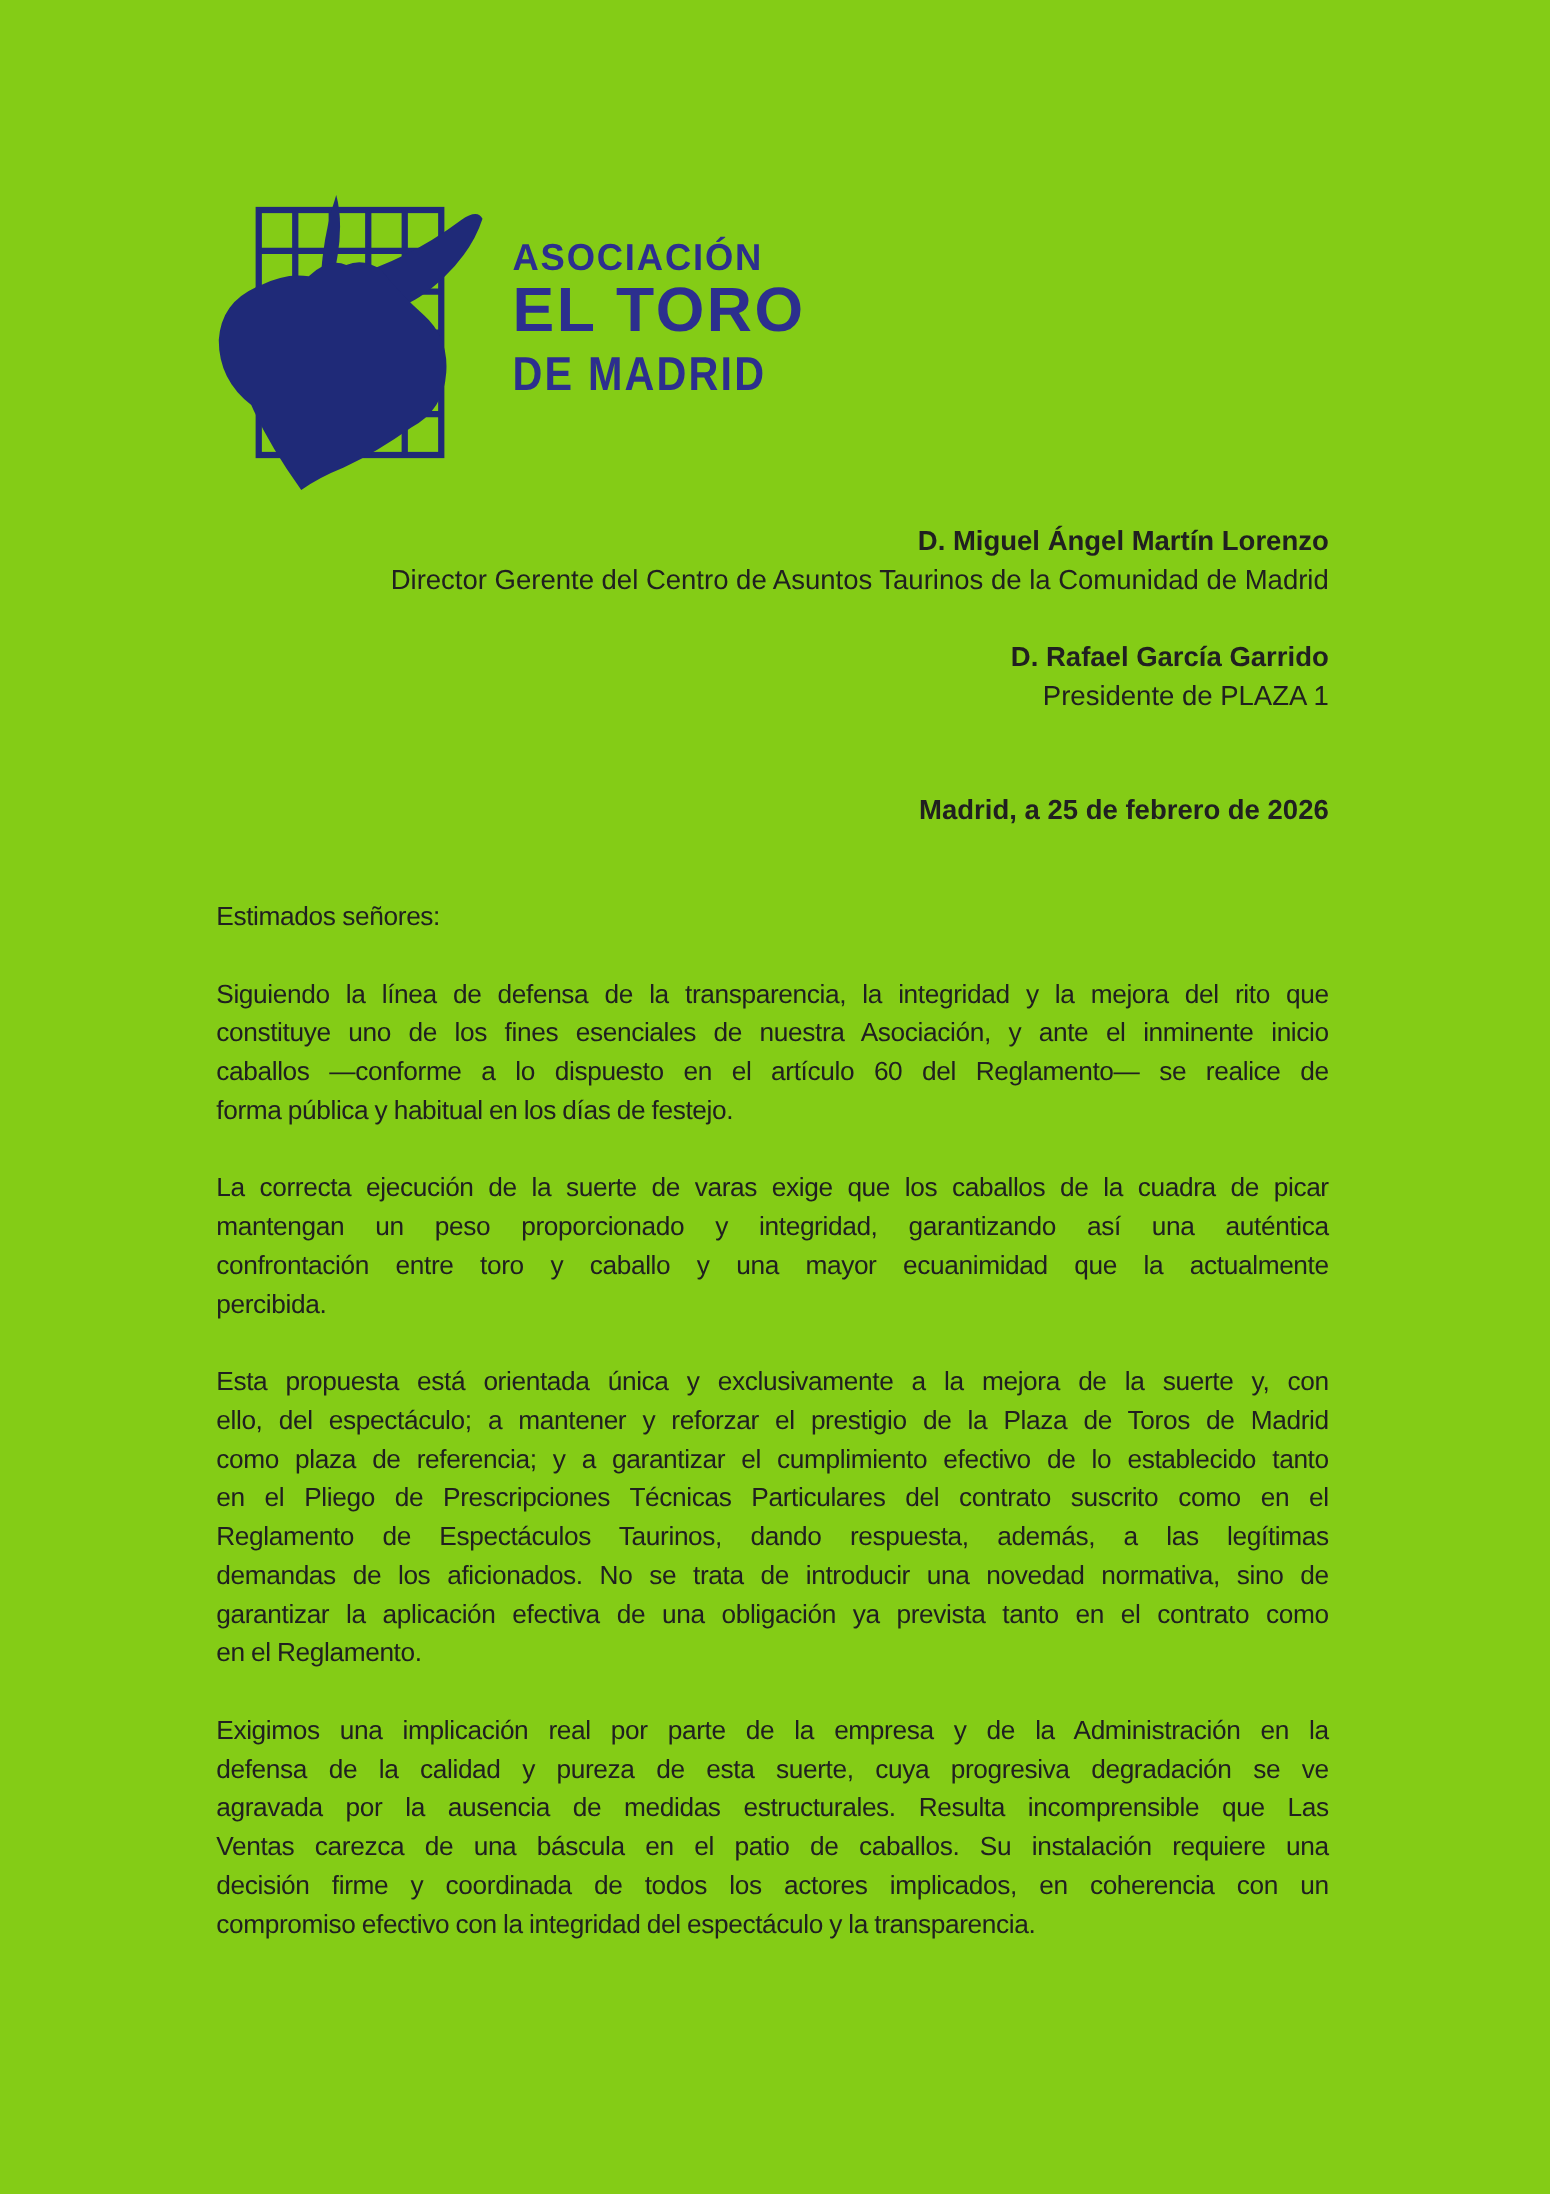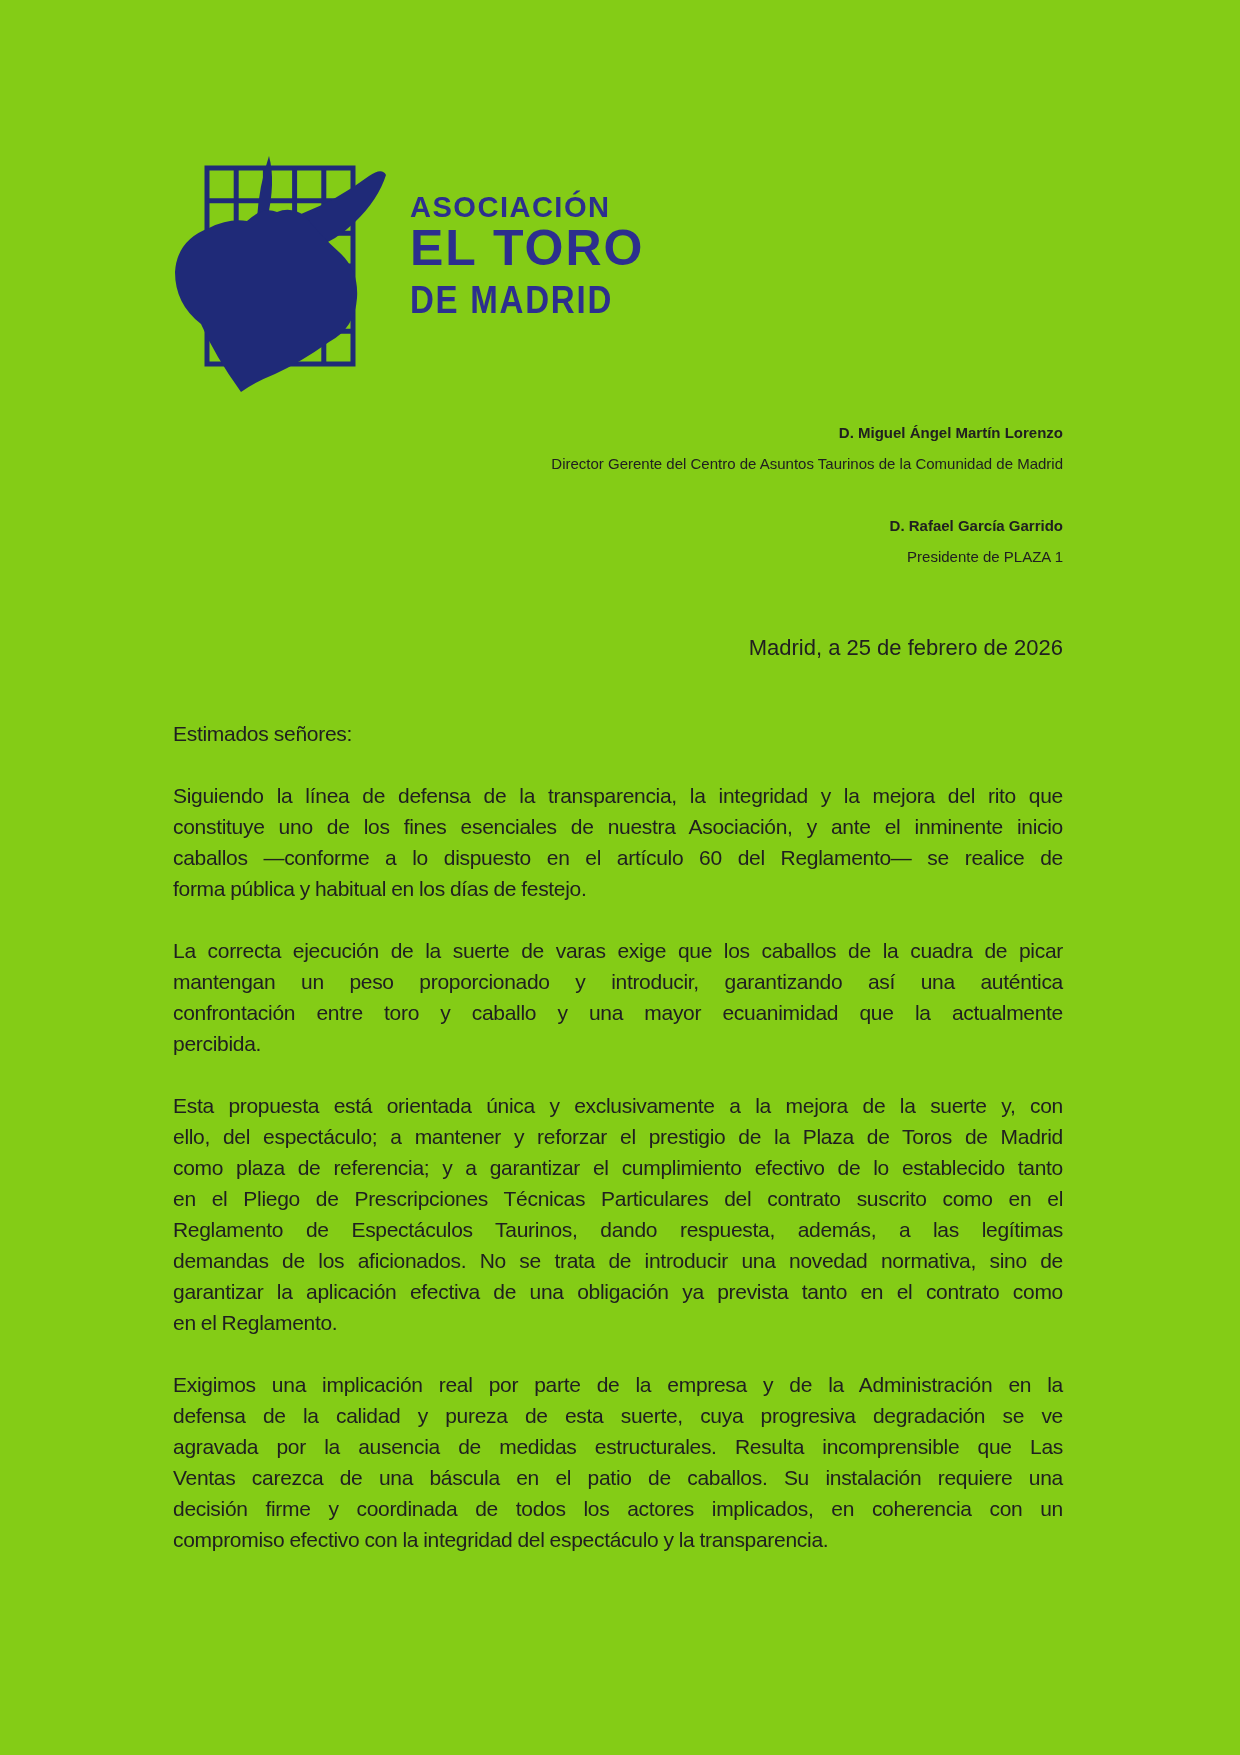--- a/index.html
+++ b/index.html
@@ -14,24 +14,24 @@
   
   .logo{position:absolute;left:163px;top:148px;width:520px;height:270px;}
   .logo-mark{position:absolute;left:0;top:0;}
   .logotype{position:absolute;left:247px;top:0;font-weight:700;white-space:nowrap;}
   .lt{position:absolute;left:0;line-height:1;transform-origin:left top;}
   .lt1{top:44px;font-size:30px;letter-spacing:1.5px;transform:scaleX(.97);}
   .lt2{top:75px;font-size:50px;letter-spacing:2px;}
   .lt3{top:133px;font-size:38px;letter-spacing:2px;transform:scaleX(.87);}
   
   .content{position:absolute;left:173px;top:0;width:890px;}
-  .recipients{margin-top:417px;text-align:right;font-size:15px;line-height:31px;}
+  .recipients{margin-top:417px;text-align:right;font-size:22px;line-height:31px;}
   .recipient + .recipient{margin-top:31px;}
   .recipient-name{font-weight:700;}
-  .dateline{margin-top:60px;text-align:right;font-size:22px;line-height:31px;}
+  .dateline{margin-top:60px;text-align:right;font-size:22px;line-height:31px;font-weight:bold;}
   .salutation{margin-top:55px;font-size:21px;line-height:31px;letter-spacing:-.3px;}
   .para{margin-top:31px;font-size:21px;line-height:31px;letter-spacing:-.3px;word-spacing:-.5px;}
   .para .line{text-align:justify;text-align-last:justify;}
   .para .line.last{text-align:center;text-align-last:left;}
 </style>
 </head>
 <body>
 
 <div class="page">
 
@@ -91,21 +91,21 @@
     <div class="salutation">Estimados señores:</div>
     <div>
         <div class="para">
           <div class="line">Siguiendo la línea de defensa de la transparencia, la integridad y la mejora del rito que</div>
           <div class="line">constituye uno de los fines esenciales de nuestra Asociación, y ante el inminente inicio</div>
           <div class="line">caballos —conforme a lo dispuesto en el artículo 60 del Reglamento— se realice de</div>
           <div class="line last">forma pública y habitual en los días de festejo.</div>
         </div>
         <div class="para">
           <div class="line">La correcta ejecución de la suerte de varas exige que los caballos de la cuadra de picar</div>
-          <div class="line">mantengan un peso proporcionado y introducir, garantizando así una auténtica</div>
+          <div class="line">mantengan un peso proporcionado y integridad, garantizando así una auténtica</div>
           <div class="line">confrontación entre toro y caballo y una mayor ecuanimidad que la actualmente</div>
           <div class="line last">percibida.</div>
         </div>
         <div class="para">
           <div class="line">Esta propuesta está orientada única y exclusivamente a la mejora de la suerte y, con</div>
           <div class="line">ello, del espectáculo; a mantener y reforzar el prestigio de la Plaza de Toros de Madrid</div>
           <div class="line">como plaza de referencia; y a garantizar el cumplimiento efectivo de lo establecido tanto</div>
           <div class="line">en el Pliego de Prescripciones Técnicas Particulares del contrato suscrito como en el</div>
           <div class="line">Reglamento de Espectáculos Taurinos, dando respuesta, además, a las legítimas</div>
           <div class="line">demandas de los aficionados. No se trata de introducir una novedad normativa, sino de</div>

